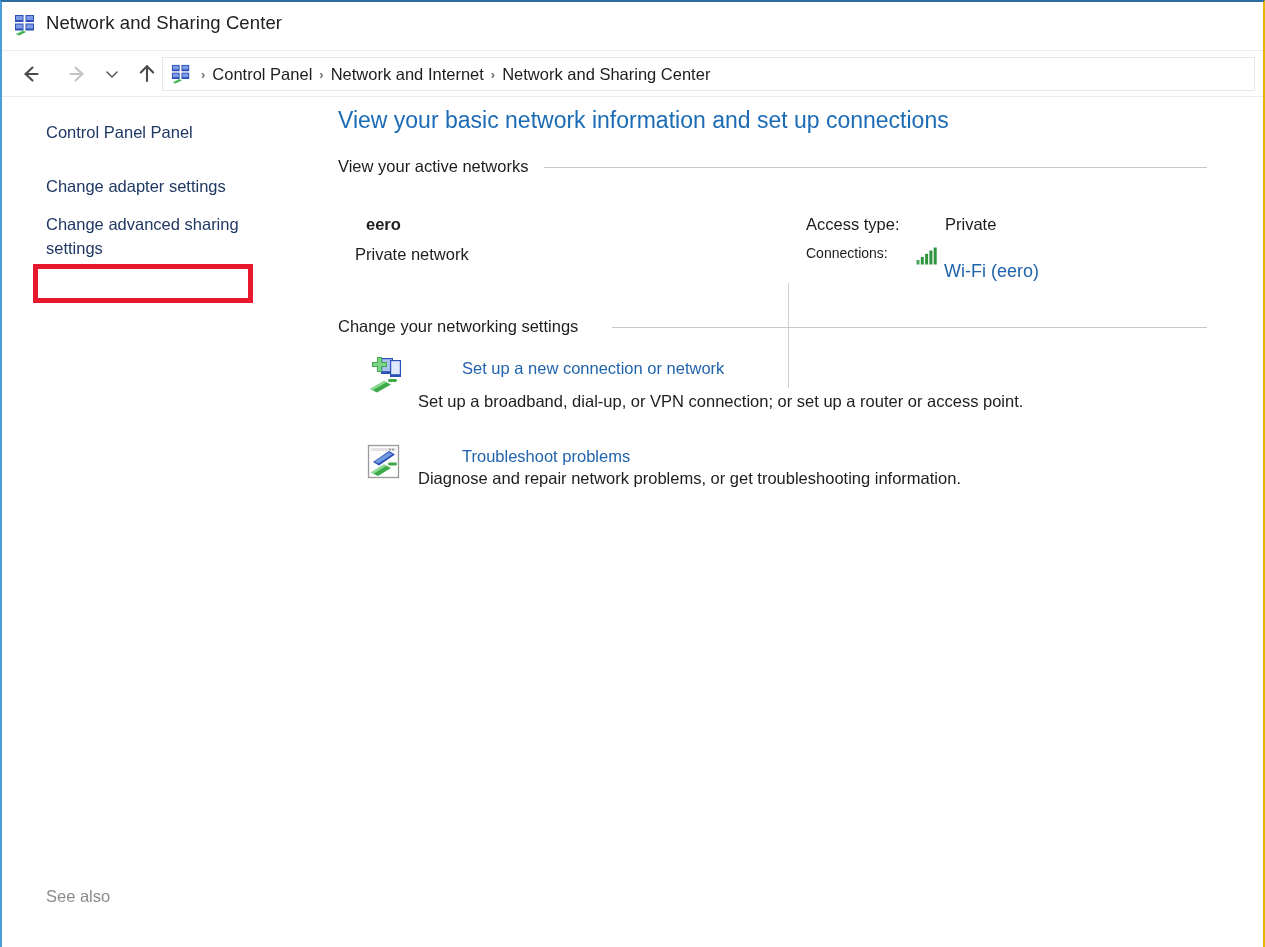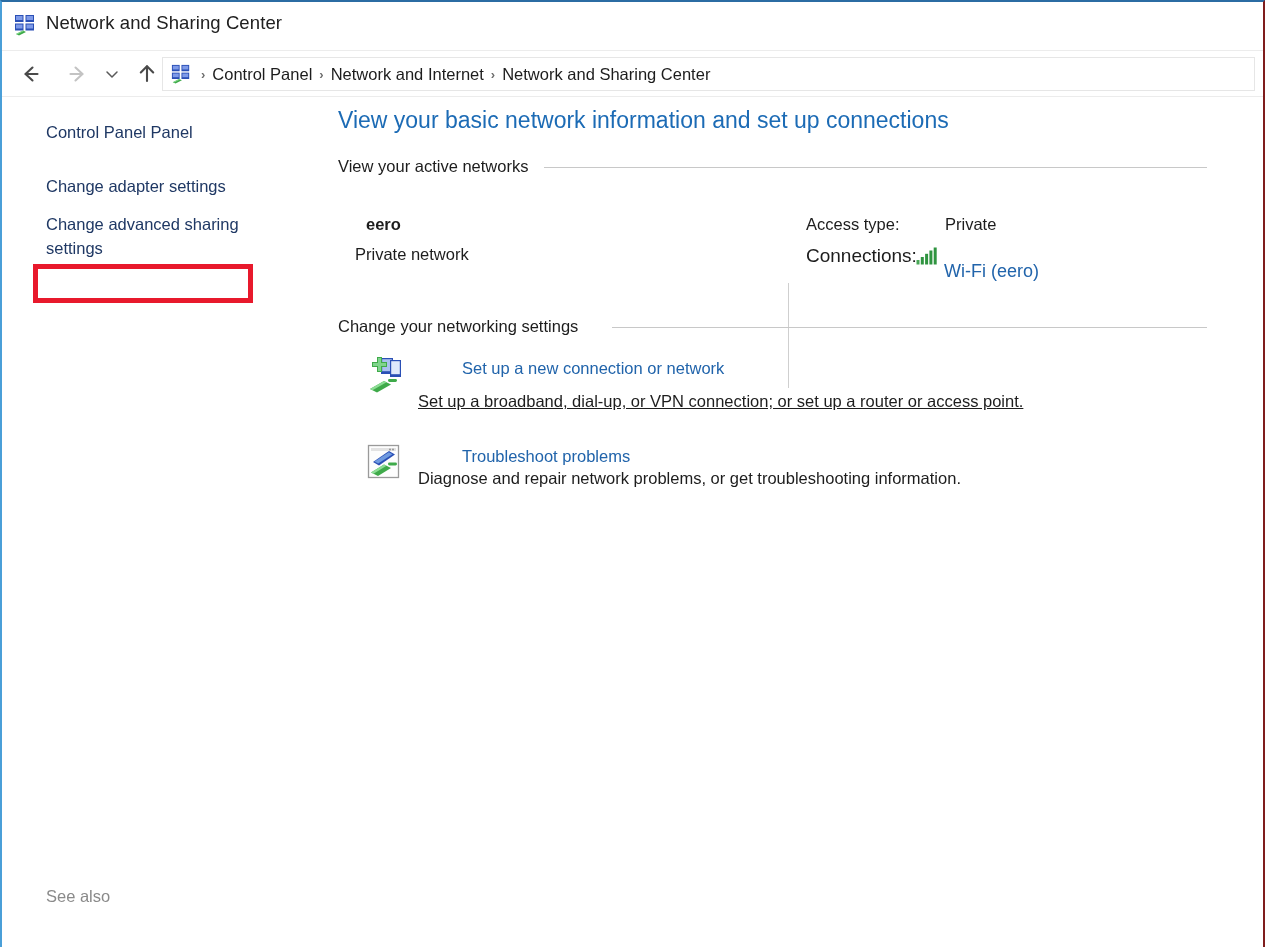--- a/index.html
+++ b/index.html
@@ -13,21 +13,21 @@
   }
 
   #window {
     position: relative;
     width: 1265px;
     height: 947px;
     background: #ffffff;
     box-sizing: border-box;
     border-top: 2px solid #2b6ca3;
     border-left: 2px solid #4a9fd8;
-    border-right: 2px solid #7f1d1d;
+    border-right: 2px solid #eab308;
     overflow: hidden;
   }
 
   
   #titlebar {
     position: absolute;
     left: 0; top: 0;
     width: 1261px;
     height: 49px;
     background: #ffffff;
@@ -220,21 +220,21 @@
   }
   #val-access {
     position: absolute;
     left: 623px; top: 118px;
     font-size: 16.5px;
     color: #1d1d1d;
   }
   #lbl-conn {
     position: absolute;
     left: 484px; top: 148px;
-    font-size: 19px;
+    font-size: 14px;
     color: #1d1d1d;
   }
   #wifi-icon {
     position: absolute;
     left: 594px; top: 150px;
     width: 22px; height: 18px;
   }
   #val-conn {
     position: absolute;
     left: 622px; top: 164px;
@@ -259,21 +259,21 @@
   }
   .task-desc {
     position: absolute;
     left: 96px;
     font-size: 16.5px;
     color: #1d1d1d;
     white-space: nowrap;
   }
   #task0-icon { top: 256px; }
   #task0-link { top: 262px; }
-  #task0-desc { top: 295px; text-decoration: underline; }
+  #task0-desc { top: 295px; }
   #task1-icon { top: 345px; }
   #task1-link { top: 350px; }
   #task1-desc { top: 372px; }
 </style>
 </head>
 <body>
 
 <div id="window">
 
   <div id="titlebar">

